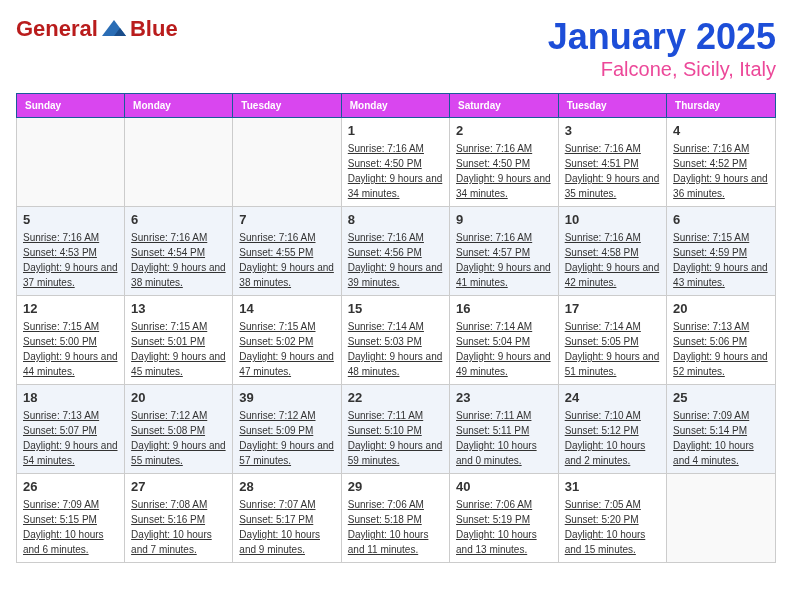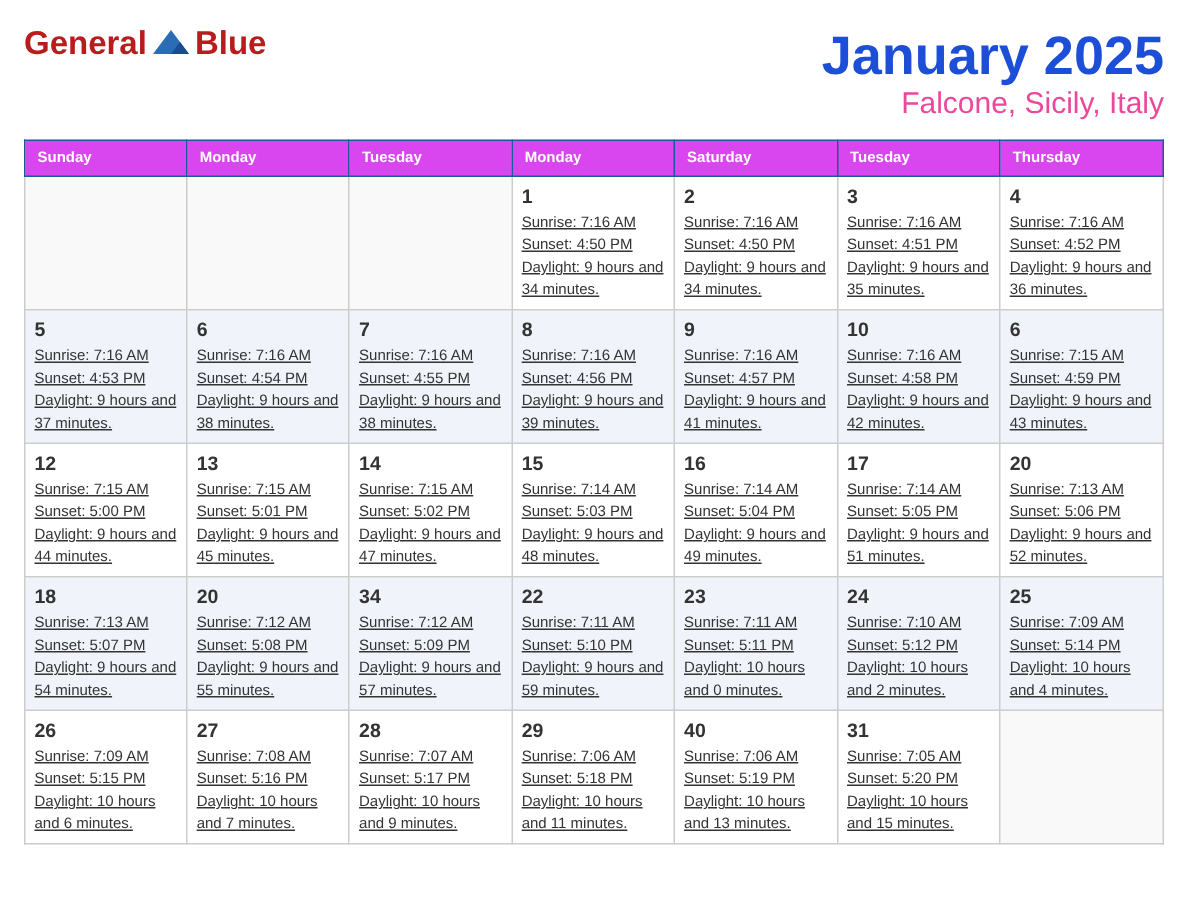--- a/index.html
+++ b/index.html
@@ -215,21 +215,21 @@
       <tr>
         <td>
           <span class="day-number">18</span>
           <div class="day-info">Sunrise: 7:13 AM<br>Sunset: 5:07 PM<br>Daylight: 9 hours and 54 minutes.</div>
         </td>
         <td>
           <span class="day-number">20</span>
           <div class="day-info">Sunrise: 7:12 AM<br>Sunset: 5:08 PM<br>Daylight: 9 hours and 55 minutes.</div>
         </td>
         <td>
-          <span class="day-number">34</span>
+          <span class="day-number">39</span>
           <div class="day-info">Sunrise: 7:12 AM<br>Sunset: 5:09 PM<br>Daylight: 9 hours and 57 minutes.</div>
         </td>
         <td>
           <span class="day-number">22</span>
           <div class="day-info">Sunrise: 7:11 AM<br>Sunset: 5:10 PM<br>Daylight: 9 hours and 59 minutes.</div>
         </td>
         <td>
           <span class="day-number">23</span>
           <div class="day-info">Sunrise: 7:11 AM<br>Sunset: 5:11 PM<br>Daylight: 10 hours and 0 minutes.</div>
         </td>

